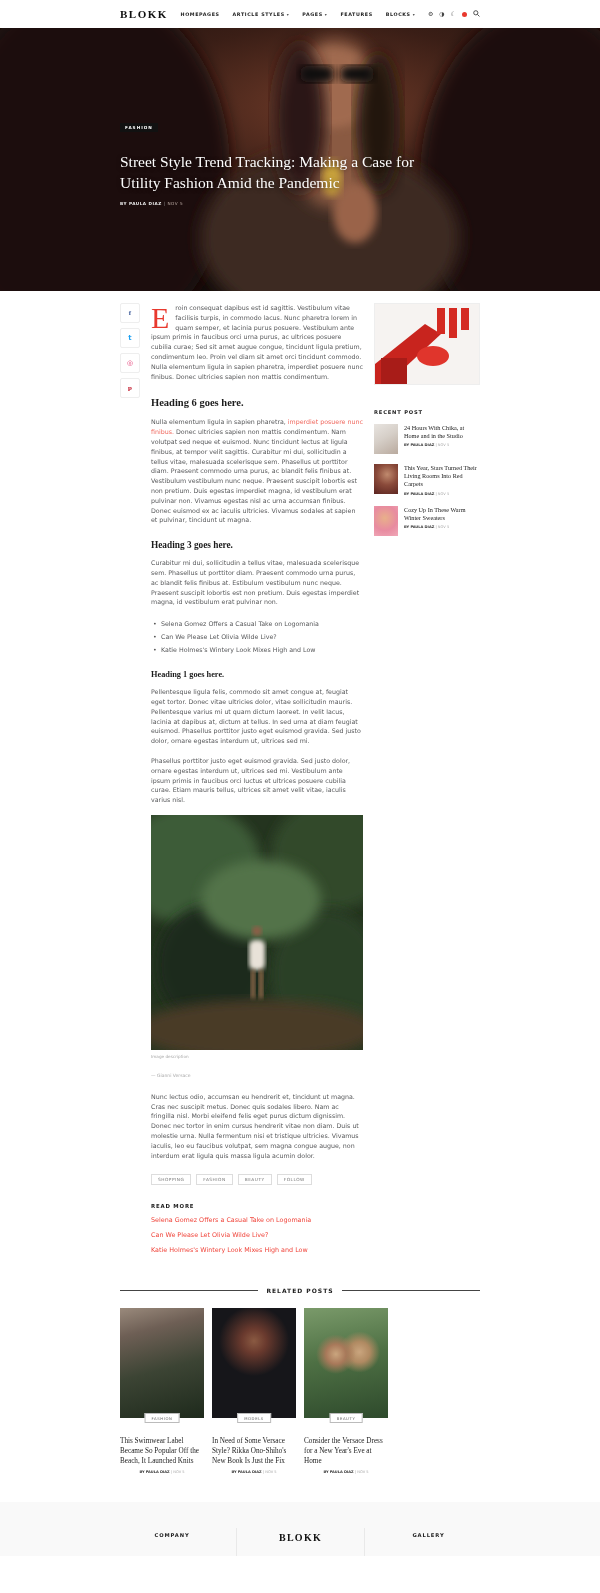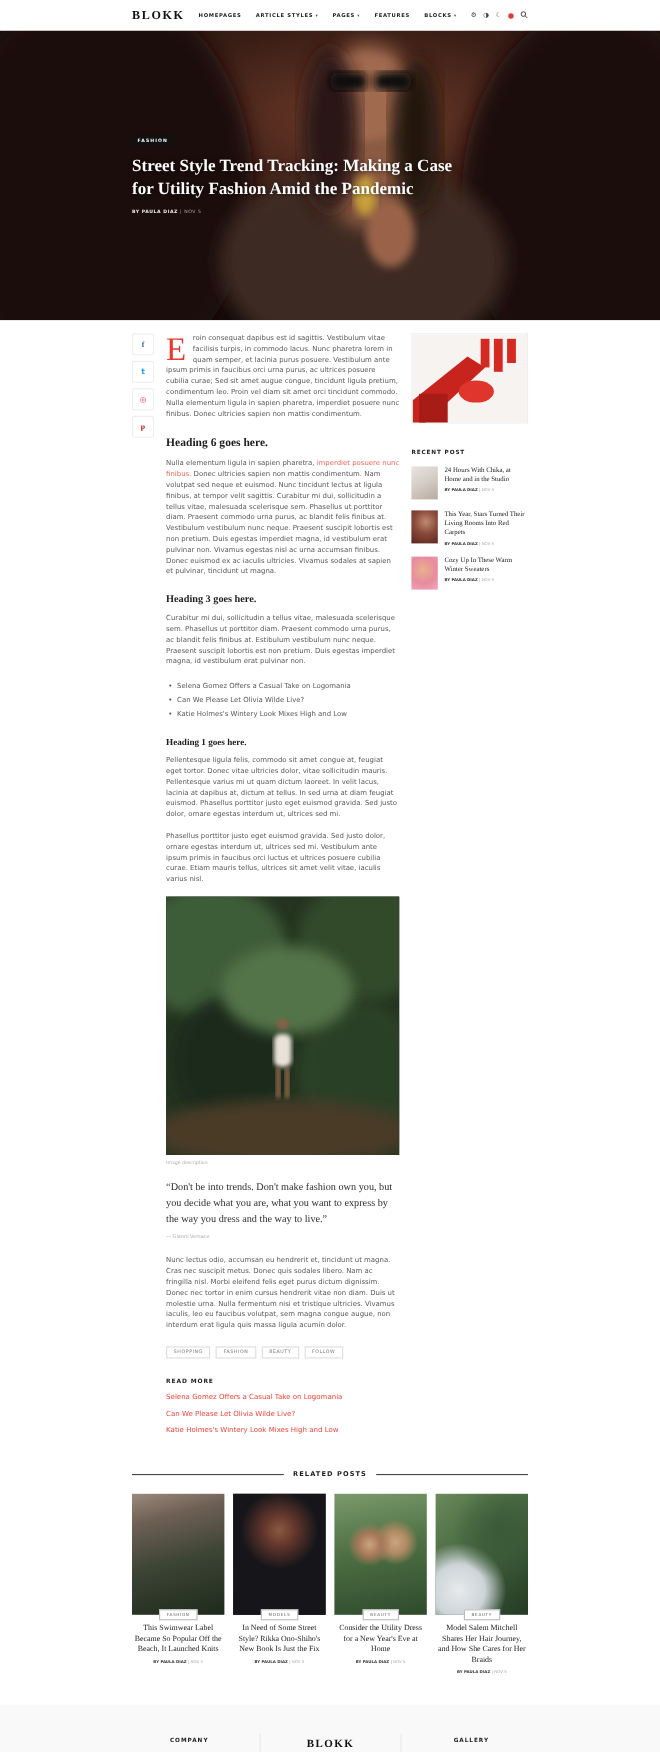--- a/index.html
+++ b/index.html
@@ -16,21 +16,21 @@
   .caret::after { content:"▾"; font-size:4px; color:#555; }
   .header-icons { display:flex; gap:6px; align-items:center; }
   .hicon { font-size:6px; color:#444; line-height:1; cursor:pointer; }
   .hicon.red-dot { width:5px; height:5px; border-radius:50%; background:#e8392e; }
 
   
   .hero { position:relative; width:600px; height:263px; overflow:hidden; background:#170e0c; }
   .hero svg { position:absolute; inset:0; }
   .hero-text { position:absolute; left:120px; top:86px; width:300px; }
   .hero-cat { display:inline-block; background:#111; color:#fff; font-size:4.2px; font-weight:bold; letter-spacing:1px; padding:2px 5px; }
-  .hero-title { font-family:"Liberation Serif", serif; font-size:15.5px; line-height:21px; color:#fdfdfd; margin-top:7px; font-weight:bold; text-shadow:0 1px 4px rgba(0,0,0,.5); }
+  .hero-title { font-family:"Liberation Serif", serif; font-size:15.5px; line-height:21px; color:#fdfdfd; margin-top:18px; font-weight:normal; text-shadow:0 1px 4px rgba(0,0,0,.5); }
   .hero-byline { margin-top:8px; font-size:4.2px; letter-spacing:.5px; }
   .hero-byline .author { color:#eee; font-weight:bold; }
   .hero-byline .date { color:#b9a9a2; }
   .date::before { content:"|  "; color:#999; font-weight:normal; }
 
   
   .content { padding-top:12px; }
   .content-row { display:flex; gap:11px; }
   .share-col { width:20px; display:flex; flex-direction:column; gap:5px; }
   .share-btn { width:20px; height:20px; border:1px solid #eee; border-radius:2px; display:flex; align-items:center; justify-content:center; font-size:7px; font-weight:bold; cursor:pointer; background:#fff; }
@@ -70,21 +70,21 @@
   .recent-byline .date { color:#aaa; }
 
   
   .related { margin-top:26px; }
   .related-head { display:flex; align-items:center; gap:8px; width:360px; margin:0 auto 14px; }
   .related-head .line { flex:1; height:1px; background:#444; }
   .related-head .lbl { font-size:6px; font-weight:bold; letter-spacing:1px; color:#1c1c1c; }
   .cards { width:360px; margin:0 auto; display:grid; grid-template-columns:repeat(4,1fr); gap:8px; }
   .card-img { height:110px; position:relative; cursor:pointer; }
   .card-cat { position:absolute; left:50%; bottom:-5px; transform:translateX(-50%); background:#fff; border:1px solid #bbb; padding:1.5px 6px; font-size:3.8px; letter-spacing:.6px; color:#666; white-space:nowrap; cursor:pointer; }
-  .card-title { font-family:"Liberation Serif", serif; font-size:7.2px; line-height:9.6px; color:#1c1c1c; text-align:center; margin-top:8px; cursor:pointer; }
+  .card-title { font-family:"Liberation Serif", serif; font-size:7.2px; line-height:9.6px; color:#1c1c1c; margin-top:19px; cursor:pointer; }
   .card-byline { text-align:center; font-size:3.6px; margin-top:4px; }
   .card-byline .author { font-weight:bold; color:#333; }
   .card-byline .date { color:#aaa; }
 
   
   .footer { background:#f9f9f9; margin-top:28px; padding:26px 0 0; }
   .footer-cols { width:384px; margin:0 auto; display:flex; }
   .fcol { width:128px; padding:4px 10px; text-align:center; }
   .fcol + .fcol { border-left:1px solid #e9e9e9; }
   .fcol-label { font-size:5.2px; font-weight:bold; letter-spacing:.9px; color:#1c1c1c; margin-bottom:10px; }
@@ -227,21 +227,20 @@
             <ellipse cx="110" cy="85" rx="60" ry="40" fill="#52734a" filter="url(#jb)"></ellipse>
             <ellipse cx="106" cy="215" rx="120" ry="30" fill="#4a3b28" filter="url(#jb)"></ellipse>
             <rect x="98" y="125" width="16" height="30" rx="6" fill="#e8e2d8" filter="url(#jb2)"></rect>
             <circle cx="106" cy="116" r="5" fill="#8a5f46" filter="url(#jb2)"></circle>
             <rect x="100" y="155" width="4" height="28" fill="#9a6e50" filter="url(#jb2)"></rect>
             <rect x="108" y="155" width="4" height="28" fill="#9a6e50" filter="url(#jb2)"></rect>
           </svg>
         </div>
         <div class="img-caption">Image description</div>
 
-        <div class="quote">“Don't be into trends. Don't make fashion own you, but you decide what you are, what you want to express by the way you dress and the way to live.”</div>
         <div class="quote-author">— Gianni Versace</div>
 
         <p class="para">Nunc lectus odio, accumsan eu hendrerit et, tincidunt ut magna. Cras nec suscipit metus. Donec quis sodales libero. Nam ac fringilla nisl. Morbi eleifend felis eget purus dictum dignissim. Donec nec tortor in enim cursus hendrerit vitae non diam. Duis ut molestie urna. Nulla fermentum nisi et tristique ultricies. Vivamus iaculis, leo eu faucibus volutpat, sem magna congue augue, non interdum erat ligula quis massa ligula acumin dolor.</p>
 
         <div class="tags">
           <span class="tag">SHOPPING</span>
           <span class="tag">FASHION</span>
           <span class="tag">BEAUTY</span>
           <span class="tag">FOLLOW</span>
         </div>
@@ -304,35 +303,28 @@
         <div class="card-img cimg1">
           <span class="card-cat">FASHION</span>
         </div>
         <div class="card-title">This Swimwear Label Became So Popular Off the Beach, It Launched Knits</div>
         <div class="card-byline"><span class="author">BY PAULA DIAZ</span> <span class="date">NOV 5</span></div>
       </div>
       <div>
         <div class="card-img cimg2">
           <span class="card-cat">MODELS</span>
         </div>
-        <div class="card-title">In Need of Some Street Style? Rikka Ono-Shiho's New Book Is Just the Fix</div>
+        <div class="card-title">In Need of Some Versace Style? Rikka Ono-Shiho's New Book Is Just the Fix</div>
         <div class="card-byline"><span class="author">BY PAULA DIAZ</span> <span class="date">NOV 5</span></div>
       </div>
       <div>
         <div class="card-img cimg3">
           <span class="card-cat">BEAUTY</span>
         </div>
-        <div class="card-title">Consider the Utility Dress for a New Year's Eve at Home</div>
-        <div class="card-byline"><span class="author">BY PAULA DIAZ</span> <span class="date">NOV 5</span></div>
-      </div>
-      <div>
-        <div class="card-img cimg4">
-          <span class="card-cat">BEAUTY</span>
-        </div>
-        <div class="card-title">Model Salem Mitchell Shares Her Hair Journey, and How She Cares for Her Braids</div>
+        <div class="card-title">Consider the Versace Dress for a New Year's Eve at Home</div>
         <div class="card-byline"><span class="author">BY PAULA DIAZ</span> <span class="date">NOV 5</span></div>
       </div>
     </div>
   </div>
 
   <div class="footer">
     <div class="footer-cols">
       <div class="fcol">
         <div class="fcol-label">COMPANY</div>
 

